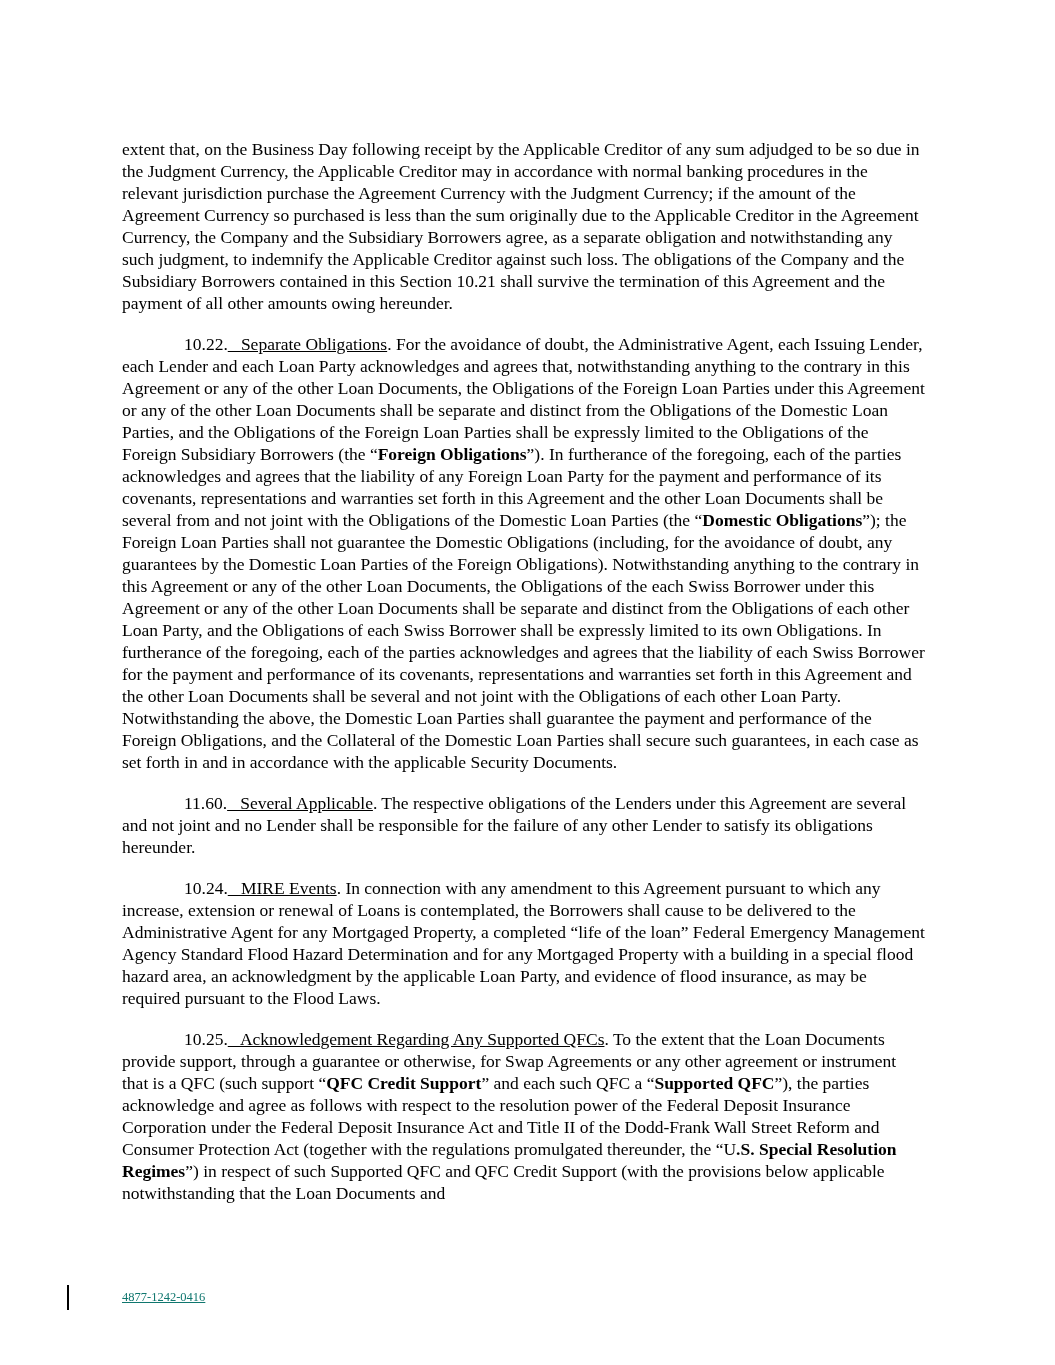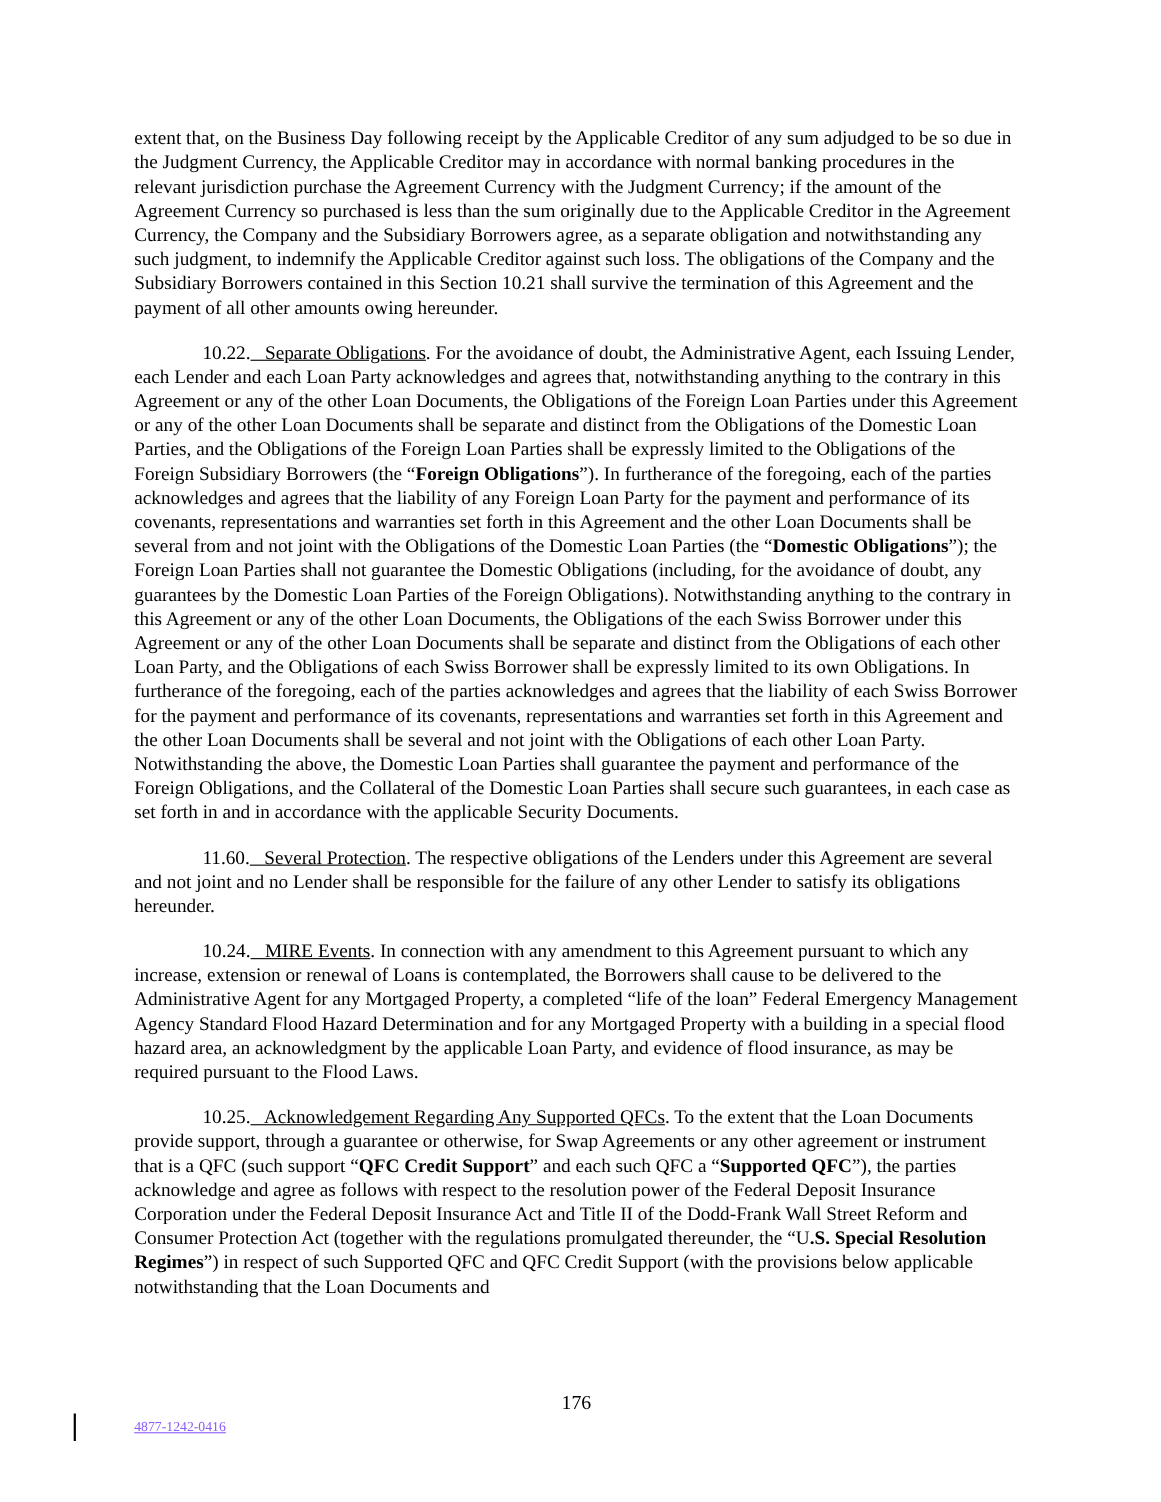--- a/index.html
+++ b/index.html
@@ -12,21 +12,21 @@
     width: 1055px;
     height: 1365px;
     background: #ffffff;
     font-family: "Liberation Serif", serif;
     color: #000000;
     overflow: hidden;
   }
   .content {
     position: absolute;
     left: 122px;
-    top: 114px;
+    top: 138px;
     width: 804px;
     font-size: 17.5px;
     line-height: 22px;
     text-align: left;
   }
   p.para {
     margin: 0 0 19px 0;
     white-space: pre-wrap;
   }
   p.para.indent {
@@ -50,32 +50,31 @@
     width: 2px;
     height: 25px;
     background: #000000;
   }
   .stamp-link {
     position: absolute;
     left: 122px;
     top: 1290px;
     font-size: 12.5px;
     line-height: 15px;
-    color: #8b5cf6;
+    color: #0f766e;
     text-decoration: underline;
     cursor: pointer;
   }
 </style>
 </head>
 <body>
 
 <div class="page">
   <div class="content">
       <p class="para"><span class="">extent that, on the Business Day following receipt by the Applicable Creditor of any sum adjudged to be so due in the Judgment Currency, the Applicable Creditor may in accordance with normal banking procedures in the relevant jurisdiction purchase the Agreement Currency with the Judgment Currency; if the amount of the Agreement Currency so purchased is less than the sum originally due to the Applicable Creditor in the Agreement Currency, the Company and the Subsidiary Borrowers agree, as a separate obligation and notwithstanding any such judgment, to indemnify the Applicable Creditor against such loss. The obligations of the Company and the Subsidiary Borrowers contained in this Section 10.21 shall survive the termination of this Agreement and the payment of all other amounts owing hereunder.</span></p>
       <p class="para indent"><span class="">10.22.</span><span class="seg-u">   Separate Obligations</span><span class="">. For the avoidance of doubt, the Administrative Agent, each Issuing Lender, each Lender and each Loan Party acknowledges and agrees that, notwithstanding anything to the contrary in this Agreement or any of the other Loan Documents, the Obligations of the Foreign Loan Parties under this Agreement or any of the other Loan Documents shall be separate and distinct from the Obligations of the Domestic Loan Parties, and the Obligations of the Foreign Loan Parties shall be expressly limited to the Obligations of the Foreign Subsidiary Borrowers (the “</span><span class="seg-b">Foreign Obligations</span><span class="">”). In furtherance of the foregoing, each of the parties acknowledges and agrees that the liability of any Foreign Loan Party for the payment and performance of its covenants, representations and warranties set forth in this Agreement and the other Loan Documents shall be several from and not joint with the Obligations of the Domestic Loan Parties (the “</span><span class="seg-b">Domestic Obligations</span><span class="">”); the Foreign Loan Parties shall not guarantee the Domestic Obligations (including, for the avoidance of doubt, any guarantees by the Domestic Loan Parties of the Foreign Obligations). Notwithstanding anything to the contrary in this Agreement or any of the other Loan Documents, the Obligations of the each Swiss Borrower under this Agreement or any of the other Loan Documents shall be separate and distinct from the Obligations of each other Loan Party, and the Obligations of each Swiss Borrower shall be expressly limited to its own Obligations. In furtherance of the foregoing, each of the parties acknowledges and agrees that the liability of each Swiss Borrower for the payment and performance of its covenants, representations and warranties set forth in this Agreement and the other Loan Documents shall be several and not joint with the Obligations of each other Loan Party. Notwithstanding the above, the Domestic Loan Parties shall guarantee the payment and performance of the Foreign Obligations, and the Collateral of the Domestic Loan Parties shall secure such guarantees, in each case as set forth in and in accordance with the applicable Security Documents.</span></p>
-      <p class="para indent"><span class="">11.60.</span><span class="seg-u">   Several Protection</span><span class="">. The respective obligations of the Lenders under this Agreement are several and not joint and no Lender shall be responsible for the failure of any other Lender to satisfy its obligations hereunder.</span></p>
+      <p class="para indent"><span class="">11.60.</span><span class="seg-u">   Several Applicable</span><span class="">. The respective obligations of the Lenders under this Agreement are several and not joint and no Lender shall be responsible for the failure of any other Lender to satisfy its obligations hereunder.</span></p>
       <p class="para indent"><span class="">10.24.</span><span class="seg-u">   MIRE Events</span><span class="">. In connection with any amendment to this Agreement pursuant to which any increase, extension or renewal of Loans is contemplated, the Borrowers shall cause to be delivered to the Administrative Agent for any Mortgaged Property, a completed “life of the loan” Federal Emergency Management Agency Standard Flood Hazard Determination and for any Mortgaged Property with a building in a special flood hazard area, an acknowledgment by the applicable Loan Party, and evidence of flood insurance, as may be required pursuant to the Flood Laws.</span></p>
       <p class="para indent"><span class="">10.25.</span><span class="seg-u">   Acknowledgement Regarding Any Supported QFCs</span><span class="">. To the extent that the Loan Documents provide support, through a guarantee or otherwise, for Swap Agreements or any other agreement or instrument that is a QFC (such support “</span><span class="seg-b">QFC Credit Support</span><span class="">” and each such QFC a “</span><span class="seg-b">Supported QFC</span><span class="">”), the parties acknowledge and agree as follows with respect to the resolution power of the Federal Deposit Insurance Corporation under the Federal Deposit Insurance Act and Title II of the Dodd-Frank Wall Street Reform and Consumer Protection Act (together with the regulations promulgated thereunder, the “U</span><span class="seg-b">.S. Special Resolution Regimes</span><span class="">”) in respect of such Supported QFC and QFC Credit Support (with the provisions below applicable notwithstanding that the Loan Documents and</span></p>
     </div>
-  <div class="page-number">176</div>
   <div class="revision-bar"></div>
   <a class="stamp-link">4877-1242-0416</a>
 </div>
 
 </body></html>

